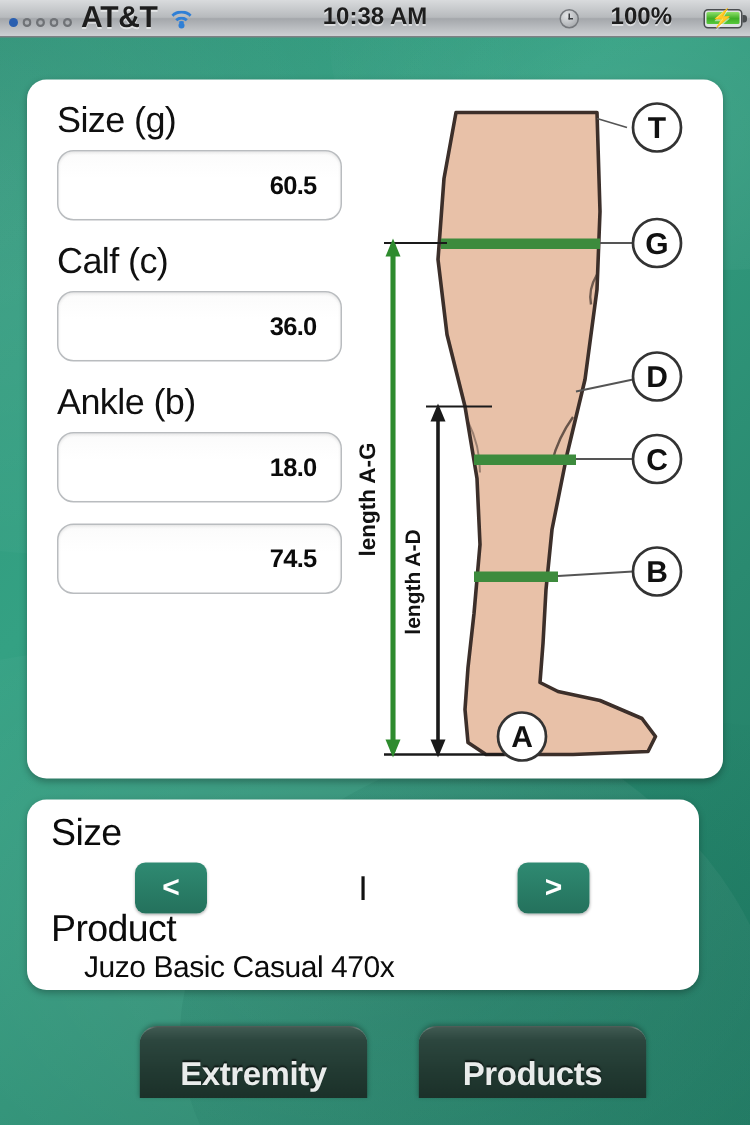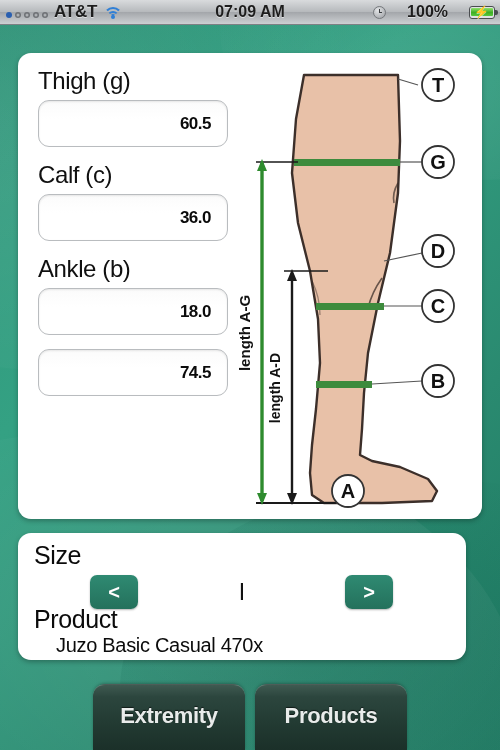--- a/index.html
+++ b/index.html
@@ -41,21 +41,21 @@
     display:flex; align-items:center;
     z-index:20;
     font-size:16px; font-weight:bold; color:#1d1d1d;
     text-shadow:0 1px 0 rgba(255,255,255,.55);
   }
   .sb-left { display:flex; align-items:center; gap:6px; padding-left:6px; flex:0 0 auto; }
   .sig { display:flex; align-items:flex-end; gap:3px; height:11px; }
   .sig i { width:6px; height:6px; border-radius:50%; display:block; background:#6f7276; }
   .sig i.off { background:transparent; box-shadow:inset 0 0 0 1.5px #6f7276; }
   .sig i.on { background:#2a5fb0; }
-  .carrier { font-size:17px; letter-spacing:-.2px; }
+  .carrier { font-size:20px; letter-spacing:-.2px; }
   .wifi { position:relative; width:20px; height:14px; }
   .wifi span {
     position:absolute; left:50%; transform:translateX(-50%) ;
     border:2.4px solid #2f7fd6; border-bottom-color:transparent;
     border-left-color:transparent; border-right-color:transparent;
     border-radius:50%;
   }
   .wifi span.a { width:19px; height:19px; top:2px; }
   .wifi span.b { width:12px; height:12px; top:5.5px; }
   .wifi span.c { width:5px;  height:5px;  top:9px; }
@@ -119,29 +119,30 @@
     display:flex; align-items:center; justify-content:center;
     font-size:23px; color:#111; font-weight:500;
   }
   .product-label { position:absolute; left:16px; top:72px; font-size:25px; color:#0b0b0b; letter-spacing:-.4px;}
   .product-value { position:absolute; left:38px; top:101px; font-size:20px; color:#0b0b0b; letter-spacing:-.3px;}
 
   
   .tabs { position:absolute; left:0; bottom:0; width:500px; height:66px; z-index:15;
           display:flex; justify-content:center; gap:10px; }
   .tab {
-    width:152px; height:66px;
+    width:152px; height:48px;
     background:linear-gradient(180deg,#3f5a51 0%,#2c463e 18%,#223a32 60%,#1b3029 100%);
     border-radius:12px 12px 0 0;
     border-top:1px solid rgba(255,255,255,.22);
     box-shadow:0 -1px 3px rgba(0,0,0,.25);
     display:flex; align-items:flex-start; justify-content:center;
     padding-top:18px;
     color:#e9eceb; font-size:22px; font-weight:bold; letter-spacing:-.3px;
     text-shadow:0 -1px 1px rgba(0,0,0,.6);
+    margin-left:24px;
   }
 </style>
 </head>
 <body>
 
 <div class="bg">
   <div class="swoosh sw1"></div>
   <div class="swoosh sw2"></div>
   <div class="swoosh sw5"></div>
   <div class="swoosh sw3"></div>
@@ -158,37 +159,37 @@
         <i class="off"></i>
     </div>
     <div class="carrier">AT&amp;T</div>
     <div class="wifi">
       <span class="a"></span>
         <span class="b"></span>
         <span class="c"></span>
         <span class="dot"></span>
     </div>
   </div>
-  <div class="sb-center">07:09 AM</div>
+  <div class="sb-center">10:38 AM</div>
   <div class="sb-right">
     <div class="clock-ico"></div>
     <div>100%</div>
     <div class="batt">
       <div class="fill"></div>
         <div class="bolt">⚡</div>
     </div>
   </div>
 </div>
 
 <div class="card card-main">
 
   <div class="form">
 
     <div class="field-wrap">
-      <div class="field-label">Thigh (g)</div>
+      <div class="field-label">Size (g)</div>
       <div class="field-input">60.5</div>
     </div>
 
     <div class="field-wrap">
       <div class="field-label">Calf (c)</div>
       <div class="field-input">36.0</div>
     </div>
 
     <div class="field-wrap">
       <div class="field-label">Ankle (b)</div>

